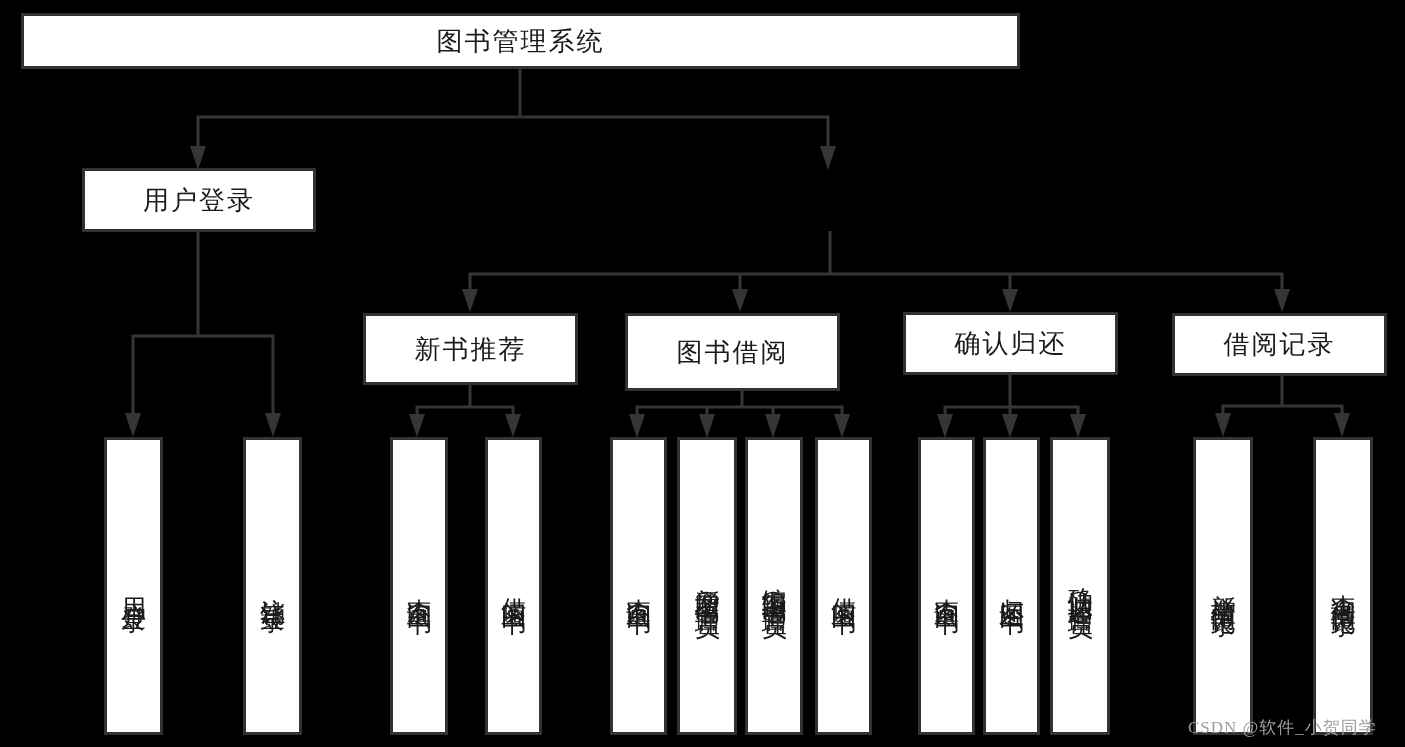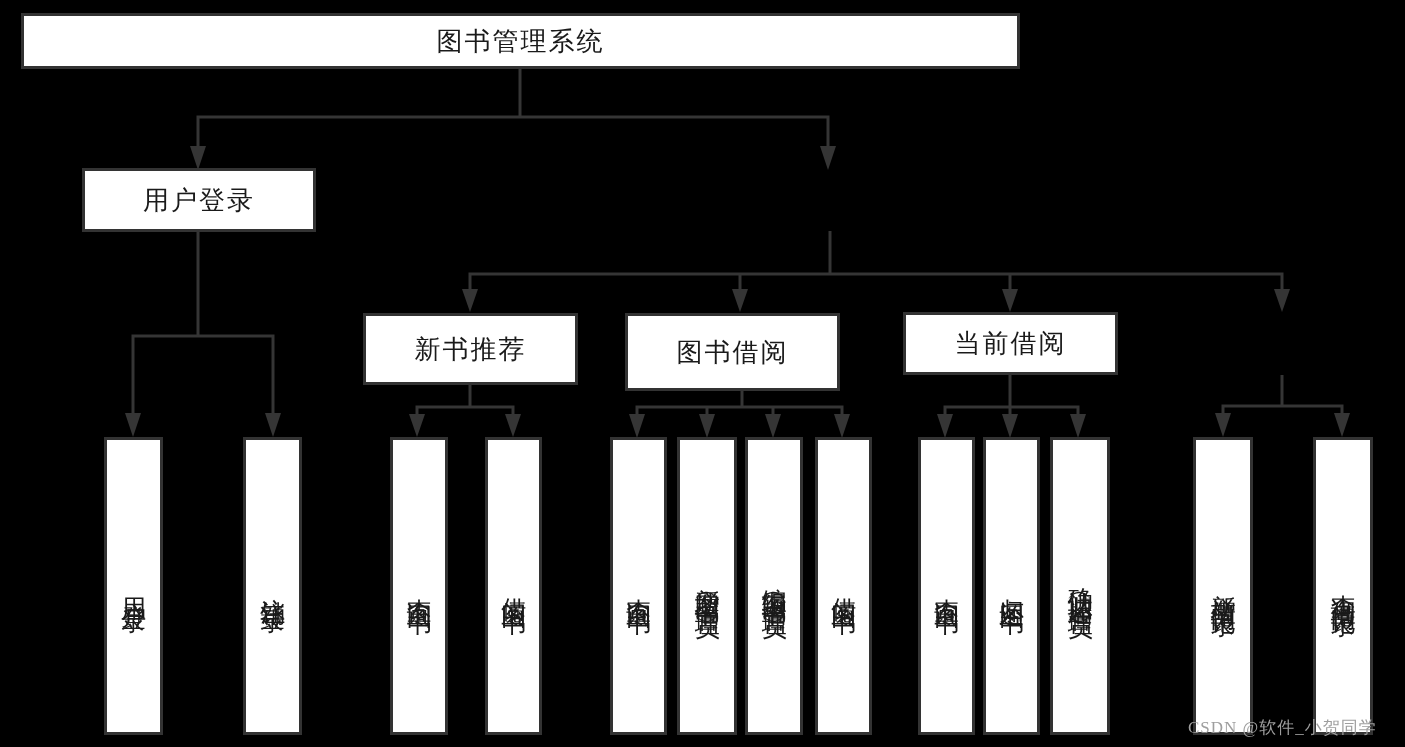--- a/index.html
+++ b/index.html
@@ -102,21 +102,22 @@
       <polygon points="1334,413 1350,413 1342,437"></polygon>
     </g>
   </svg>
 
   <div class="node" style="left:21px; top:13px; width:999px; height:56px;">图书管理系统</div>
 
   <div class="node" style="left:82px; top:168px; width:234px; height:64px;">用户登录</div>
 
   <div class="node" style="left:363px; top:313px; width:215px; height:72px;">新书推荐</div>
   <div class="node" style="left:600px; top:313px; width:215px; height:78px;margin-left:25px;">图书借阅</div>
-  <div class="node" style="left:903px; top:312px; width:215px; height:63px;">当前借阅</div>
+  <div class="node" style="left:903px; top:312px; width:215px; height:63px;">确认归还</div>
+  <div class="node" style="left:1172px; top:313px; width:215px; height:63px;">借阅记录</div>
 
   <div class="leaf" style="left:104px; width:59px;">用户登录</div>
   <div class="leaf" style="left:243px; width:59px;">注销登录</div>
 
   <div class="leaf" style="left:390px; width:58px;">查询图书</div>
   <div class="leaf" style="left:485px; width:57px;">借阅图书</div>
 
   <div class="leaf" style="left:610px; width:57px;">查询图书</div>
   <div class="leaf" style="left:677px; width:60px;">新增图书（管理员）</div>
   <div class="leaf" style="left:745px; width:58px;">编辑图书（管理员）</div>

